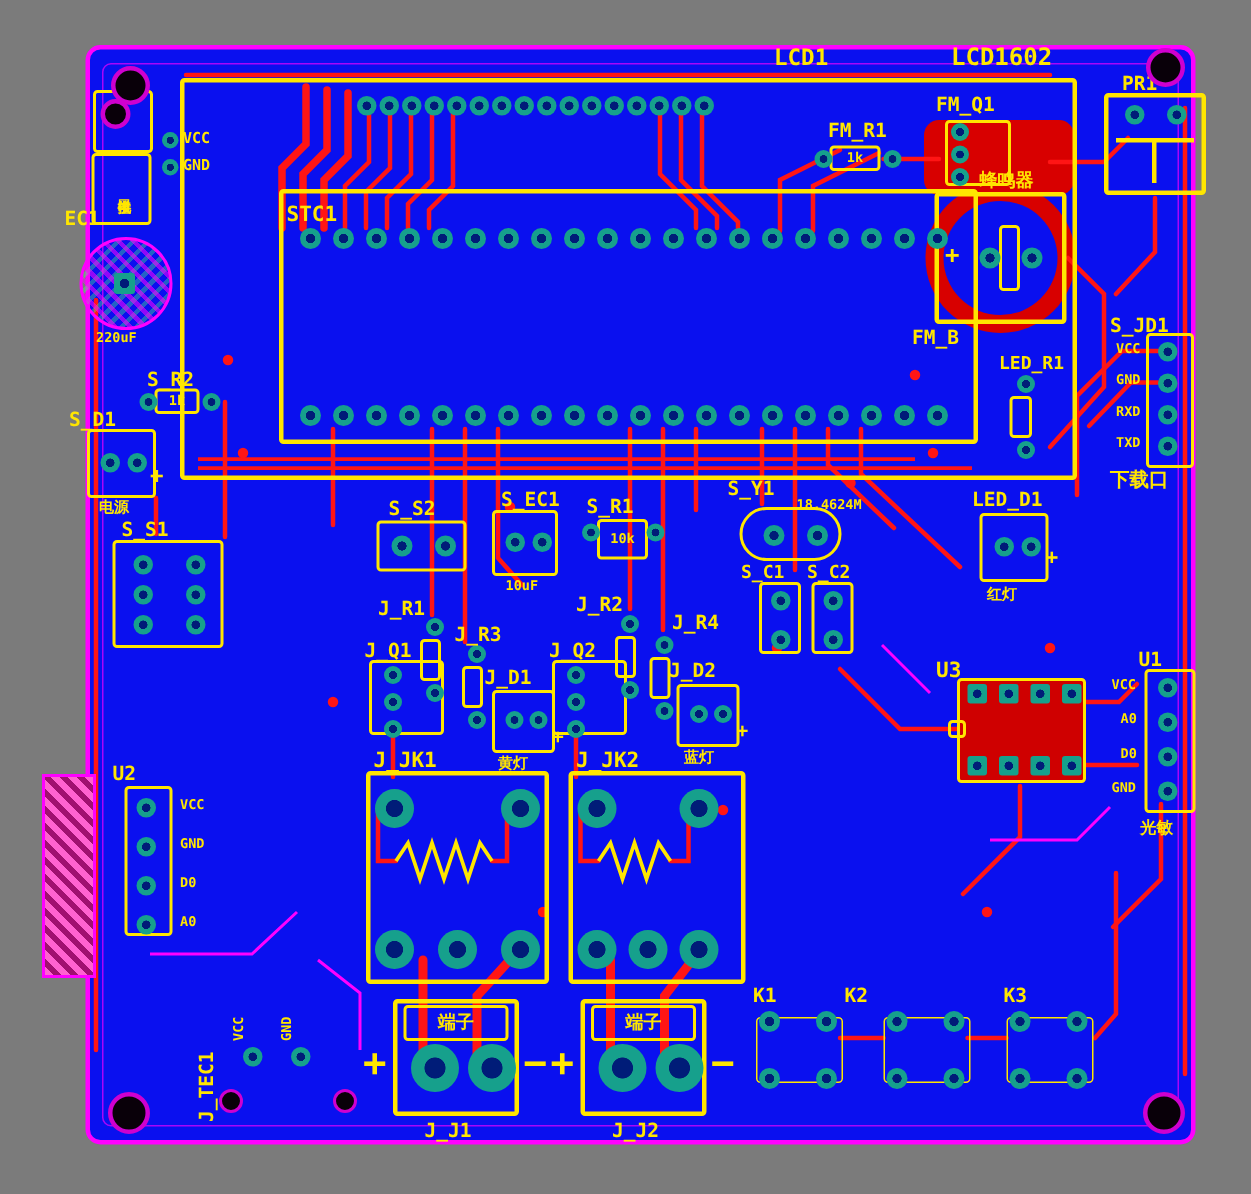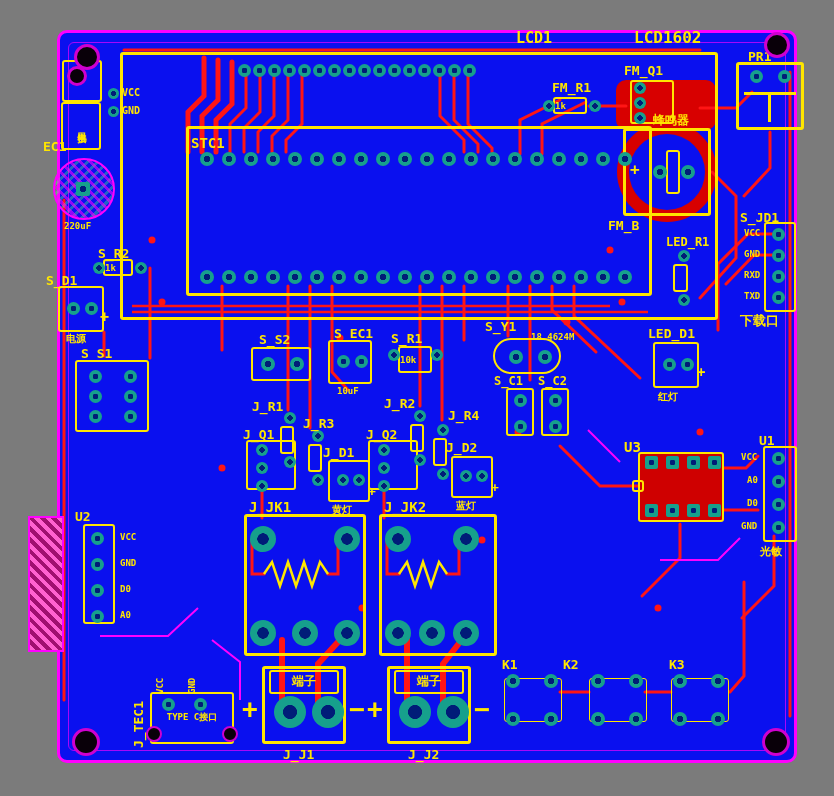--- a/index.html
+++ b/index.html
@@ -19,21 +19,21 @@
   .lbl.sm{font-size:10px}
   .lbl.xs{font-size:9px;font-weight:bold}
   .pad{position:absolute;border-radius:50%;z-index:6;
        background:radial-gradient(circle,#001c78 0 30%,#16a08c 32% 100%)}
   .pad.sq{border-radius:2px}
   .padrow{position:absolute;display:flex;z-index:6}
   .padrow .pad{position:static;flex:none}
   .hole{position:absolute;border-radius:50%;background:#090009;border:3px solid #cf00cf;z-index:8}
   .plus{position:absolute;color:#ffe600;font:bold 18px "DejaVu Sans Mono",monospace;z-index:7}
   .vtext{transform:rotate(-90deg);transform-origin:left top}
-  .rbody{display:flex;align-items:center;justify-content:flex-start;color:#ffe600;font:bold 9px "DejaVu Sans Mono",monospace}
+  .rbody{display:flex;align-items:center;justify-content:center;color:#ffe600;font:bold 9px "DejaVu Sans Mono",monospace}
   .logo{position:absolute;left:6px;top:8px;z-index:9;color:#00e9ff;
         font:italic bold 54px "DejaVu Sans",sans-serif;letter-spacing:-2px}
   .hatch{position:absolute;z-index:4;border:2px solid #ff00ff;
          background:repeating-linear-gradient(45deg,#ff62d0 0 4px,#a01070 4px 8px)}
   .ecap{position:absolute;z-index:5;border:2px solid #ff00ff;border-radius:50%;
         background:repeating-linear-gradient(45deg,rgba(255,0,255,.55) 0 3px,transparent 3px 7px),
                    repeating-linear-gradient(-45deg,rgba(80,255,120,.35) 0 3px,transparent 3px 7px)}
   .yline{position:absolute;background:#ffe600;z-index:5}
   .bluec{position:absolute;background:#0a10ef;border-radius:50%;z-index:3}
 </style>
@@ -460,23 +460,20 @@
   <div class="pad" style="left:673px;top:674px;width:14px;height:14px"></div>
   <div class="pad" style="left:711px;top:674px;width:14px;height:14px"></div>
   <div class="pad" style="left:673px;top:712px;width:14px;height:14px"></div>
   <div class="pad" style="left:711px;top:712px;width:14px;height:14px"></div>
 
   <div class="lbl vtext" style="left:132px;top:748px">J_TEC1</div>
   <div class="lbl xs vtext" style="left:156px;top:694px">VCC</div>
   <div class="lbl xs vtext" style="left:188px;top:694px">GND</div>
   <div class="pad" style="left:162px;top:698px;width:13px;height:13px"></div>
   <div class="pad" style="left:194px;top:698px;width:13px;height:13px"></div>
-  <div class="silk" style="left:150px;top:692px;width:84px;height:52px;display:flex;align-items:center;justify-content:center">
-    <span class="lbl xs" style="position:static">TYPE C接口</span>
-  </div>
   <div class="hole" style="left:146px;top:726px;width:16px;height:16px;border-width:2px"></div>
   <div class="hole" style="left:222px;top:726px;width:16px;height:16px;border-width:2px"></div>
 
   <div class="silk thick" style="left:262px;top:666px;width:84px;height:78px"></div>
   <div class="silk" style="left:269px;top:670px;width:70px;height:24px;display:flex;align-items:center;justify-content:center">
     <span class="lbl" style="position:static;font-size:12px">端子</span>
   </div>
   <div class="pad" style="left:274px;top:696px;width:32px;height:32px"></div>
   <div class="pad" style="left:312px;top:696px;width:32px;height:32px"></div>
   <div class="plus" style="left:242px;top:694px;font-size:26px">+</div>

